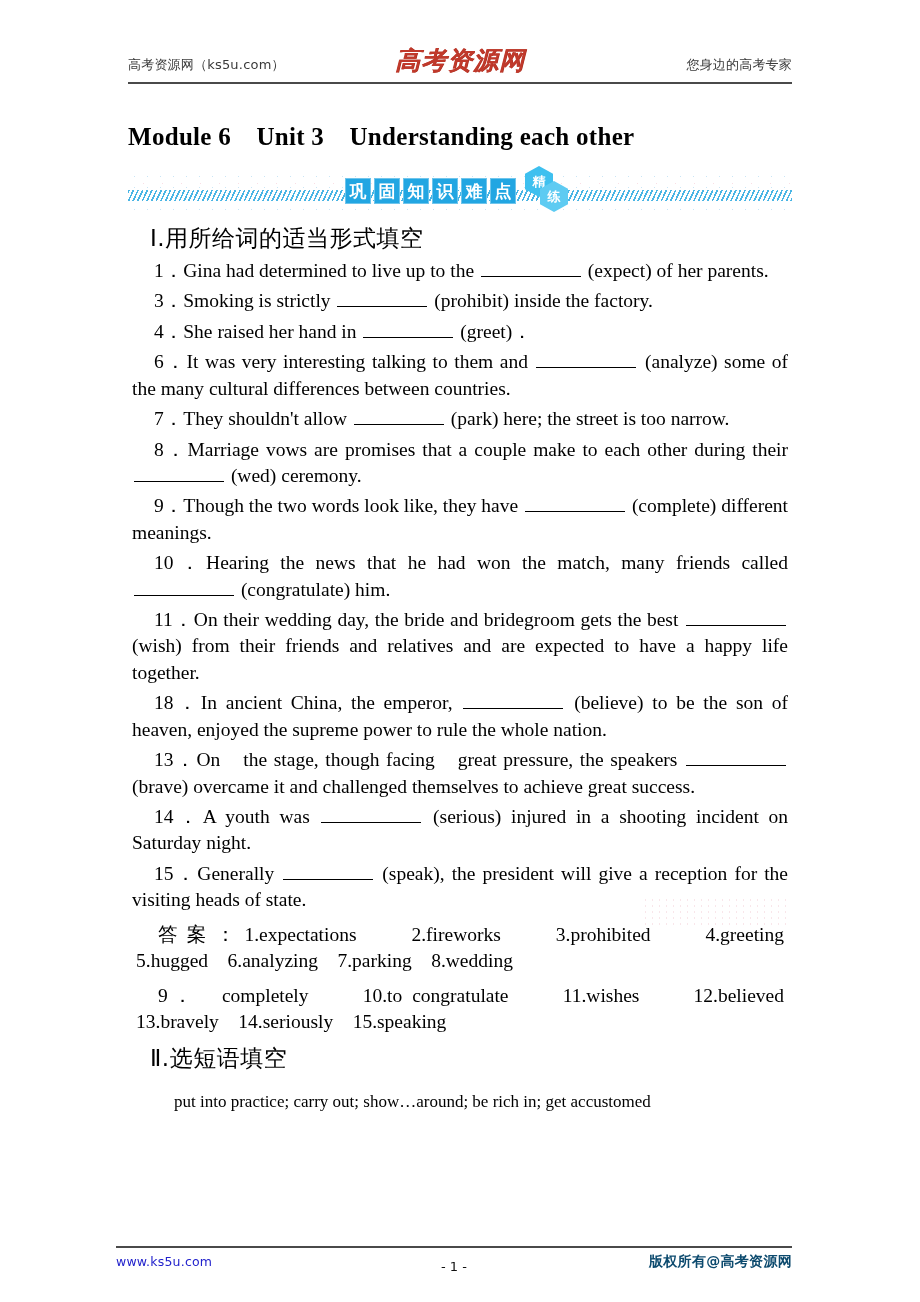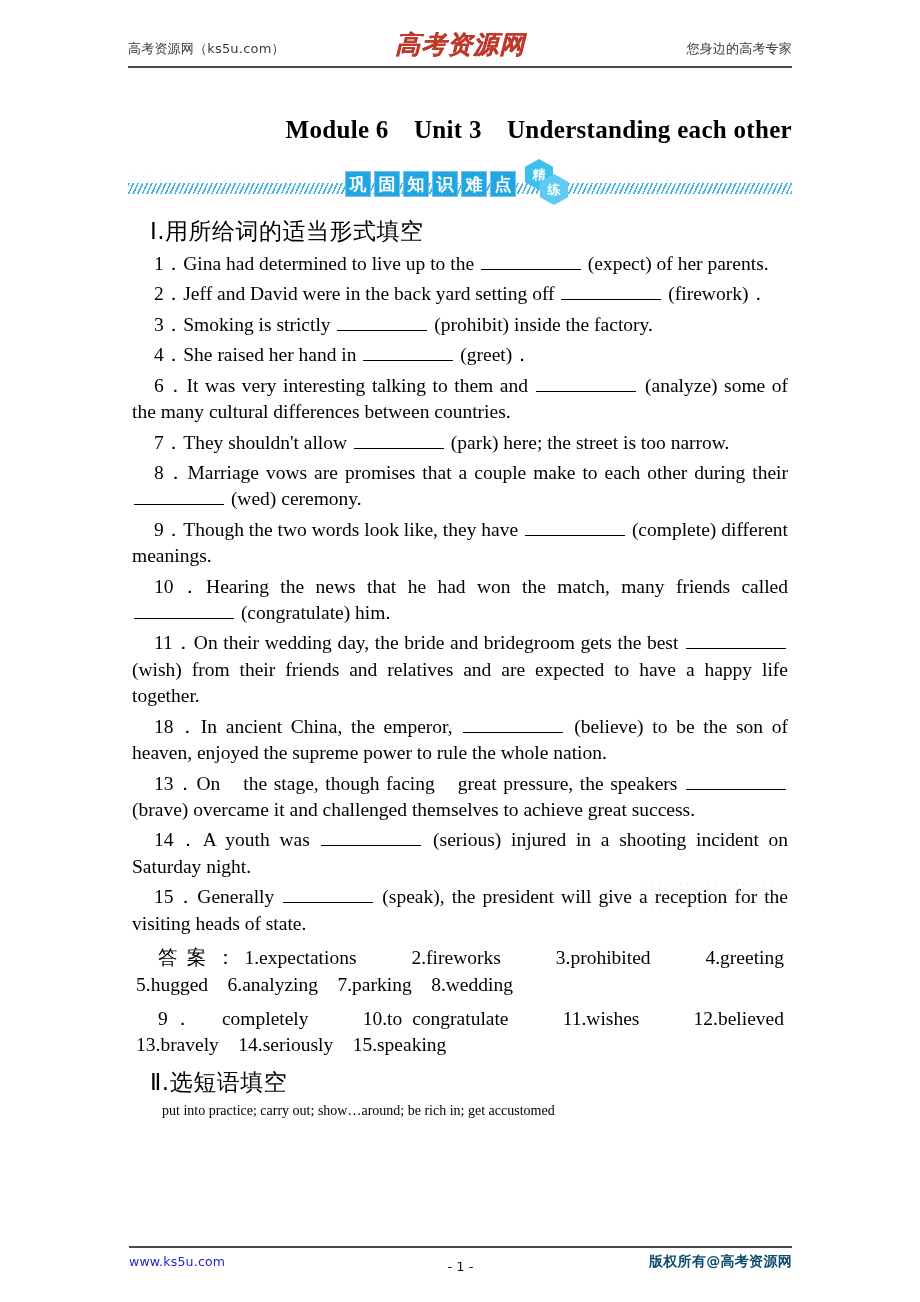--- a/index.html
+++ b/index.html
@@ -17,21 +17,21 @@
   .page {
     position: relative;
     width: 920px; height: 1302px;
     padding: 0 128px;
   }
 
   
   .doc-header {
     position: relative;
     height: 48px;
-    margin-top: 36px;
+    margin-top: 52px;
     display: flex;
     align-items: flex-start;
     justify-content: space-between;
   }
   .hdr-left, .hdr-right {
     font-family: "DejaVu Sans", sans-serif;
     font-size: 13px;
     color: #3a3a3a;
     letter-spacing: 0.2px;
     white-space: nowrap;
@@ -52,25 +52,25 @@
   }
   .hdr-rule {
     position: absolute;
     left: 0; right: 0;
     top: 30px;
     border-top: 2px solid #4a4a4a;
   }
 
   
   .doc-title {
-    text-align: right;
+    text-align: left;
     font-size: 25px;
     font-weight: bold;
     letter-spacing: 0.3px;
-    margin-top: 29px;
+    margin-top: 20px;
     white-space: pre;
   }
 
   
   .banner {
     position: relative;
     height: 44px;
     margin-top: 16px;
     margin-bottom: 10px;
     display: flex;
@@ -165,32 +165,32 @@
   .ans {
     font-size: 19.5px;
     line-height: 1.355;
     text-align: justify;
     text-align-last: left;
     text-indent: 22px;
     margin: 8px;
   }
   .ans .lbl { letter-spacing: 4px; }
   .phr {
-    font-size: 14px;
+    font-size: 17px;
     line-height: 1.355;
     text-indent: 30px;
-    margin: 4px;
+    margin: 16px;
   }
 
   
   .doc-footer {
     position: absolute;
-    left: 129px; right: 128px;
+    left: 116px; right: 128px;
     bottom: 52px;
-    height: 40px;
+    height: 56px;
   }
   .ftr-rule {
     border-top: 2px solid #4a4a4a;
     margin-bottom: 5px;
   }
   .ftr-row {
     position: relative;
     display: flex;
     align-items: baseline;
     justify-content: space-between;
@@ -258,21 +258,20 @@
         <span class="hex hex-a">精</span>
         <span class="hex hex-b">练</span>
       </span>
     </div>
   </div>
 
   <div class="sec-head">Ⅰ.用所给词的适当形式填空</div>
 
   <p class="q"><span>1．</span><span>Gina had determined to live up to the </span><span class="blank b100"></span><span> (expect) of her parents.</span></p>
 
-  <p class="q"><span>2．</span><span>Jeff and David were in the back yard setting off </span><span class="blank b100"></span><span> (firework)．</span></p>
 
   <p class="q"><span>3．</span><span>Smoking is strictly </span><span class="blank b90"></span><span> (prohibit) inside the factory.</span></p>
 
   <p class="q"><span>4．</span><span>She raised her hand in </span><span class="blank b90"></span><span> (greet)．</span></p>
 
 
   <p class="q"><span>6．</span><span>It was very interesting talking to them and </span><span class="blank b100"></span><span> (analyze) some of the many cultural differences between countries.</span></p>
 
   <p class="q"><span>7．</span><span>They shouldn't allow </span><span class="blank b90"></span><span> (park) here; the street is too narrow.</span></p>
 

